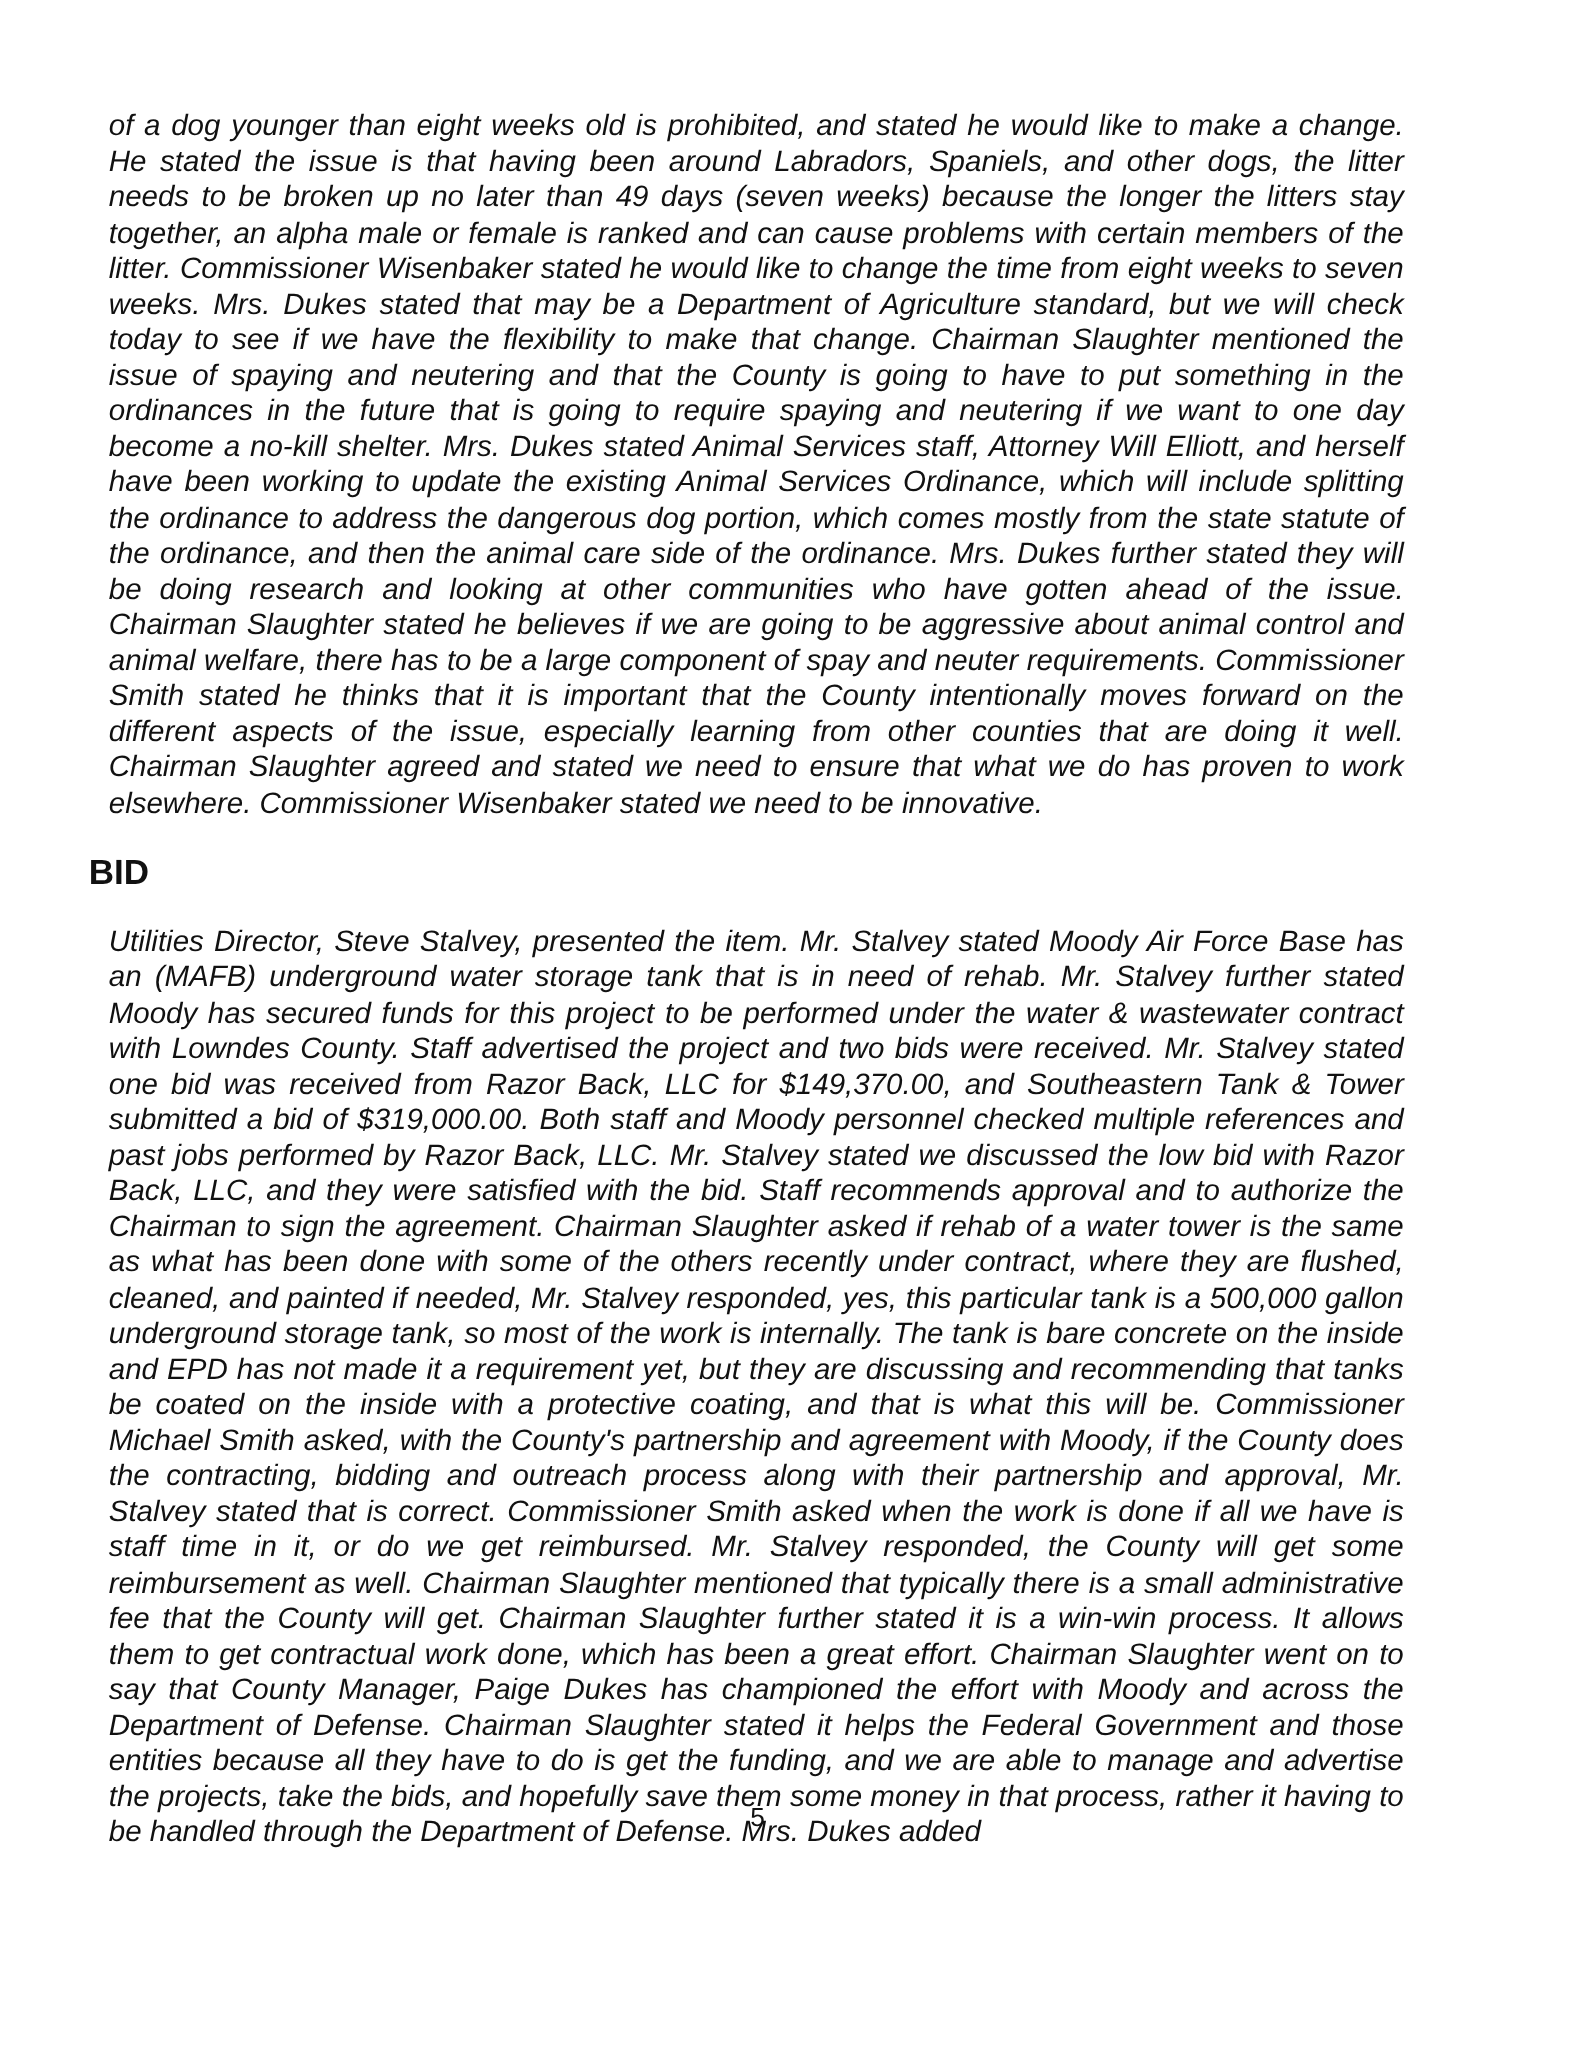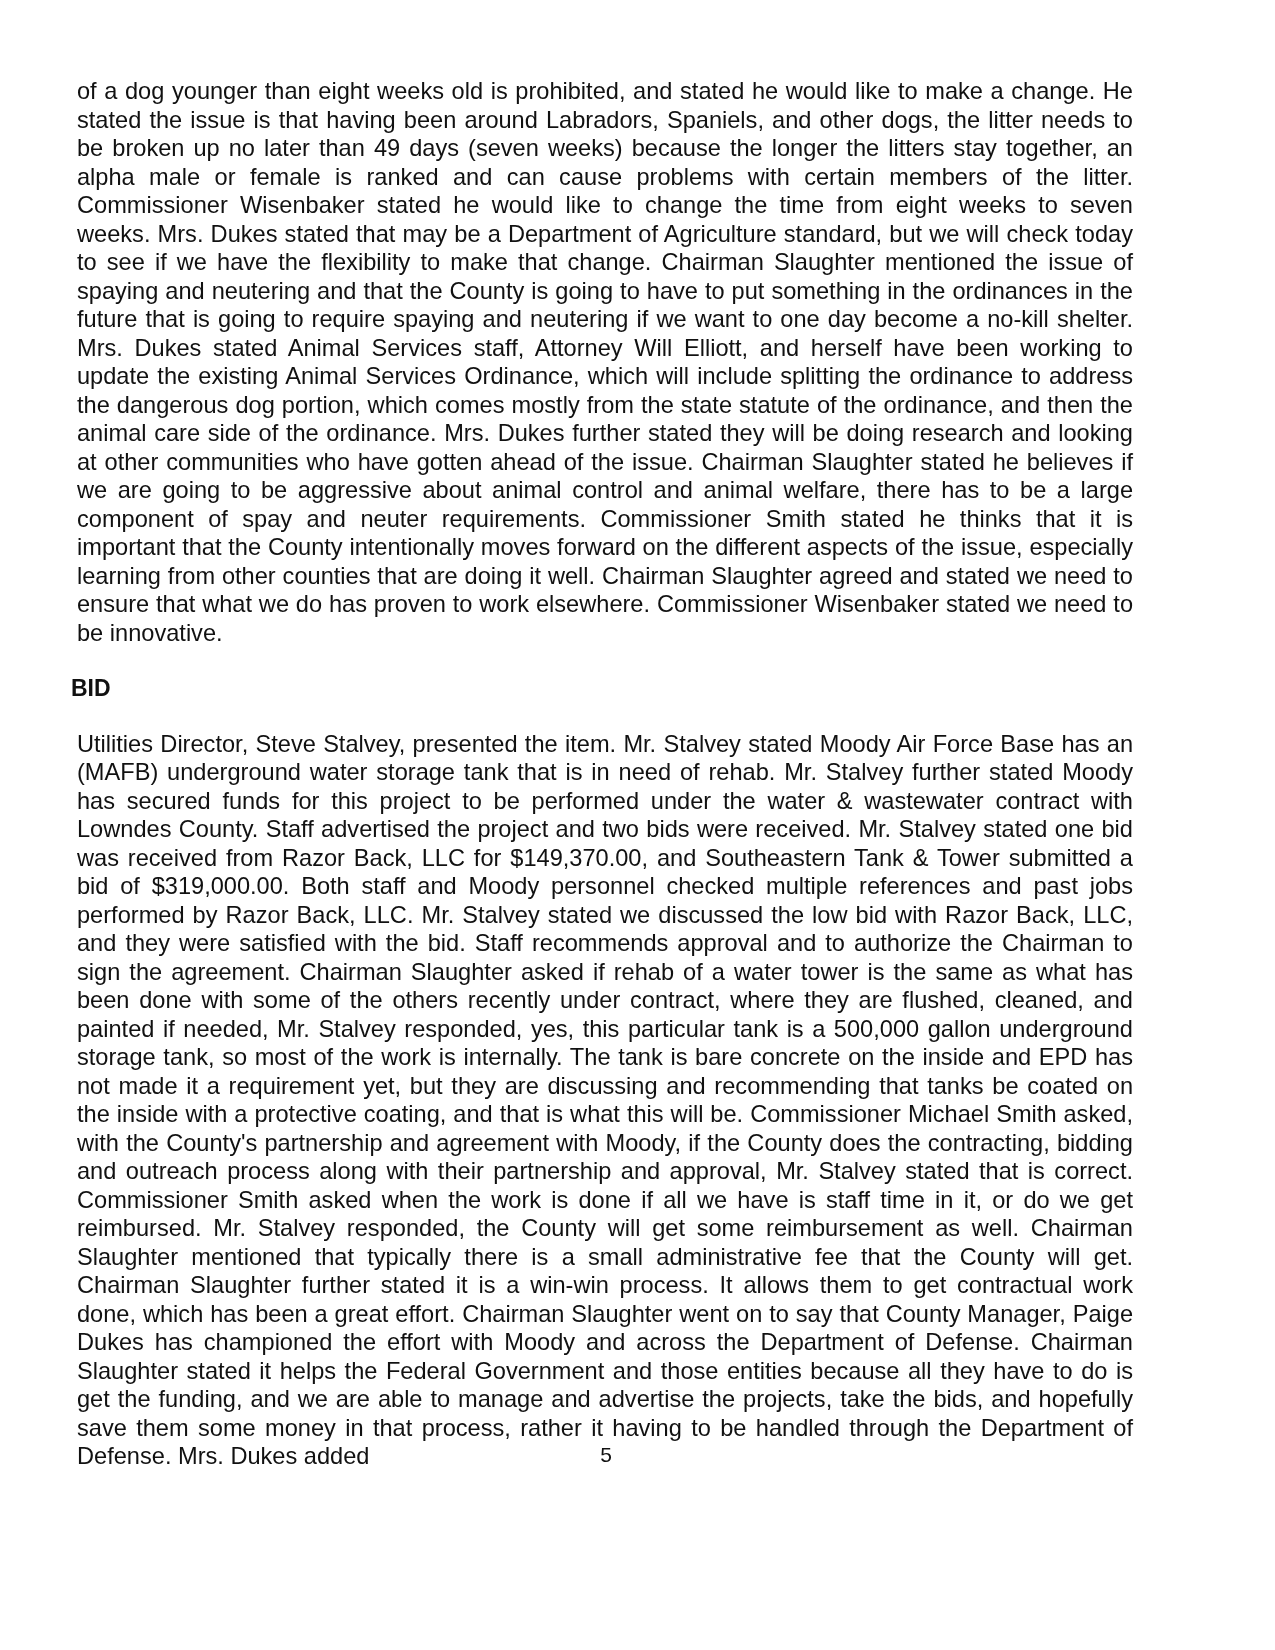--- a/index.html
+++ b/index.html
@@ -2,23 +2,23 @@
 <html><head>
 <meta charset="utf-8">
 <style>
   html, body { margin: 0; padding: 0; background: #ffffff; }
   body { width: 1275px; height: 1650px; position: relative; overflow: hidden; }
   .page {
     position: absolute; left: 76px; top: 76px; width: 1058px;
     font-family: "Liberation Sans", sans-serif; font-size: 23.6px; line-height: 28.5px;
     color: #111111;
   }
-  .para { margin: 1px; text-align: justify; }
+  .para { margin: 11px; text-align: justify; font-style: italic; }
   .section-heading {
-    font-weight: bold; font-size: 23px; margin: 0; position: relative; left: -5px;
+    font-weight: bold; font-size: 28px; margin: 0; position: relative; left: -5px;
     margin-top: 27px; margin-bottom: 27px;
   }
   .item-title { font-weight: bold; margin: 0; }
   .page-number {
     position: absolute; top: 1443px; left: 0; width: 1212px; text-align: center;
     font-family: "Liberation Sans", sans-serif; font-size: 21px; color: #111111;
   }
 </style>
 </head>
 <body>

